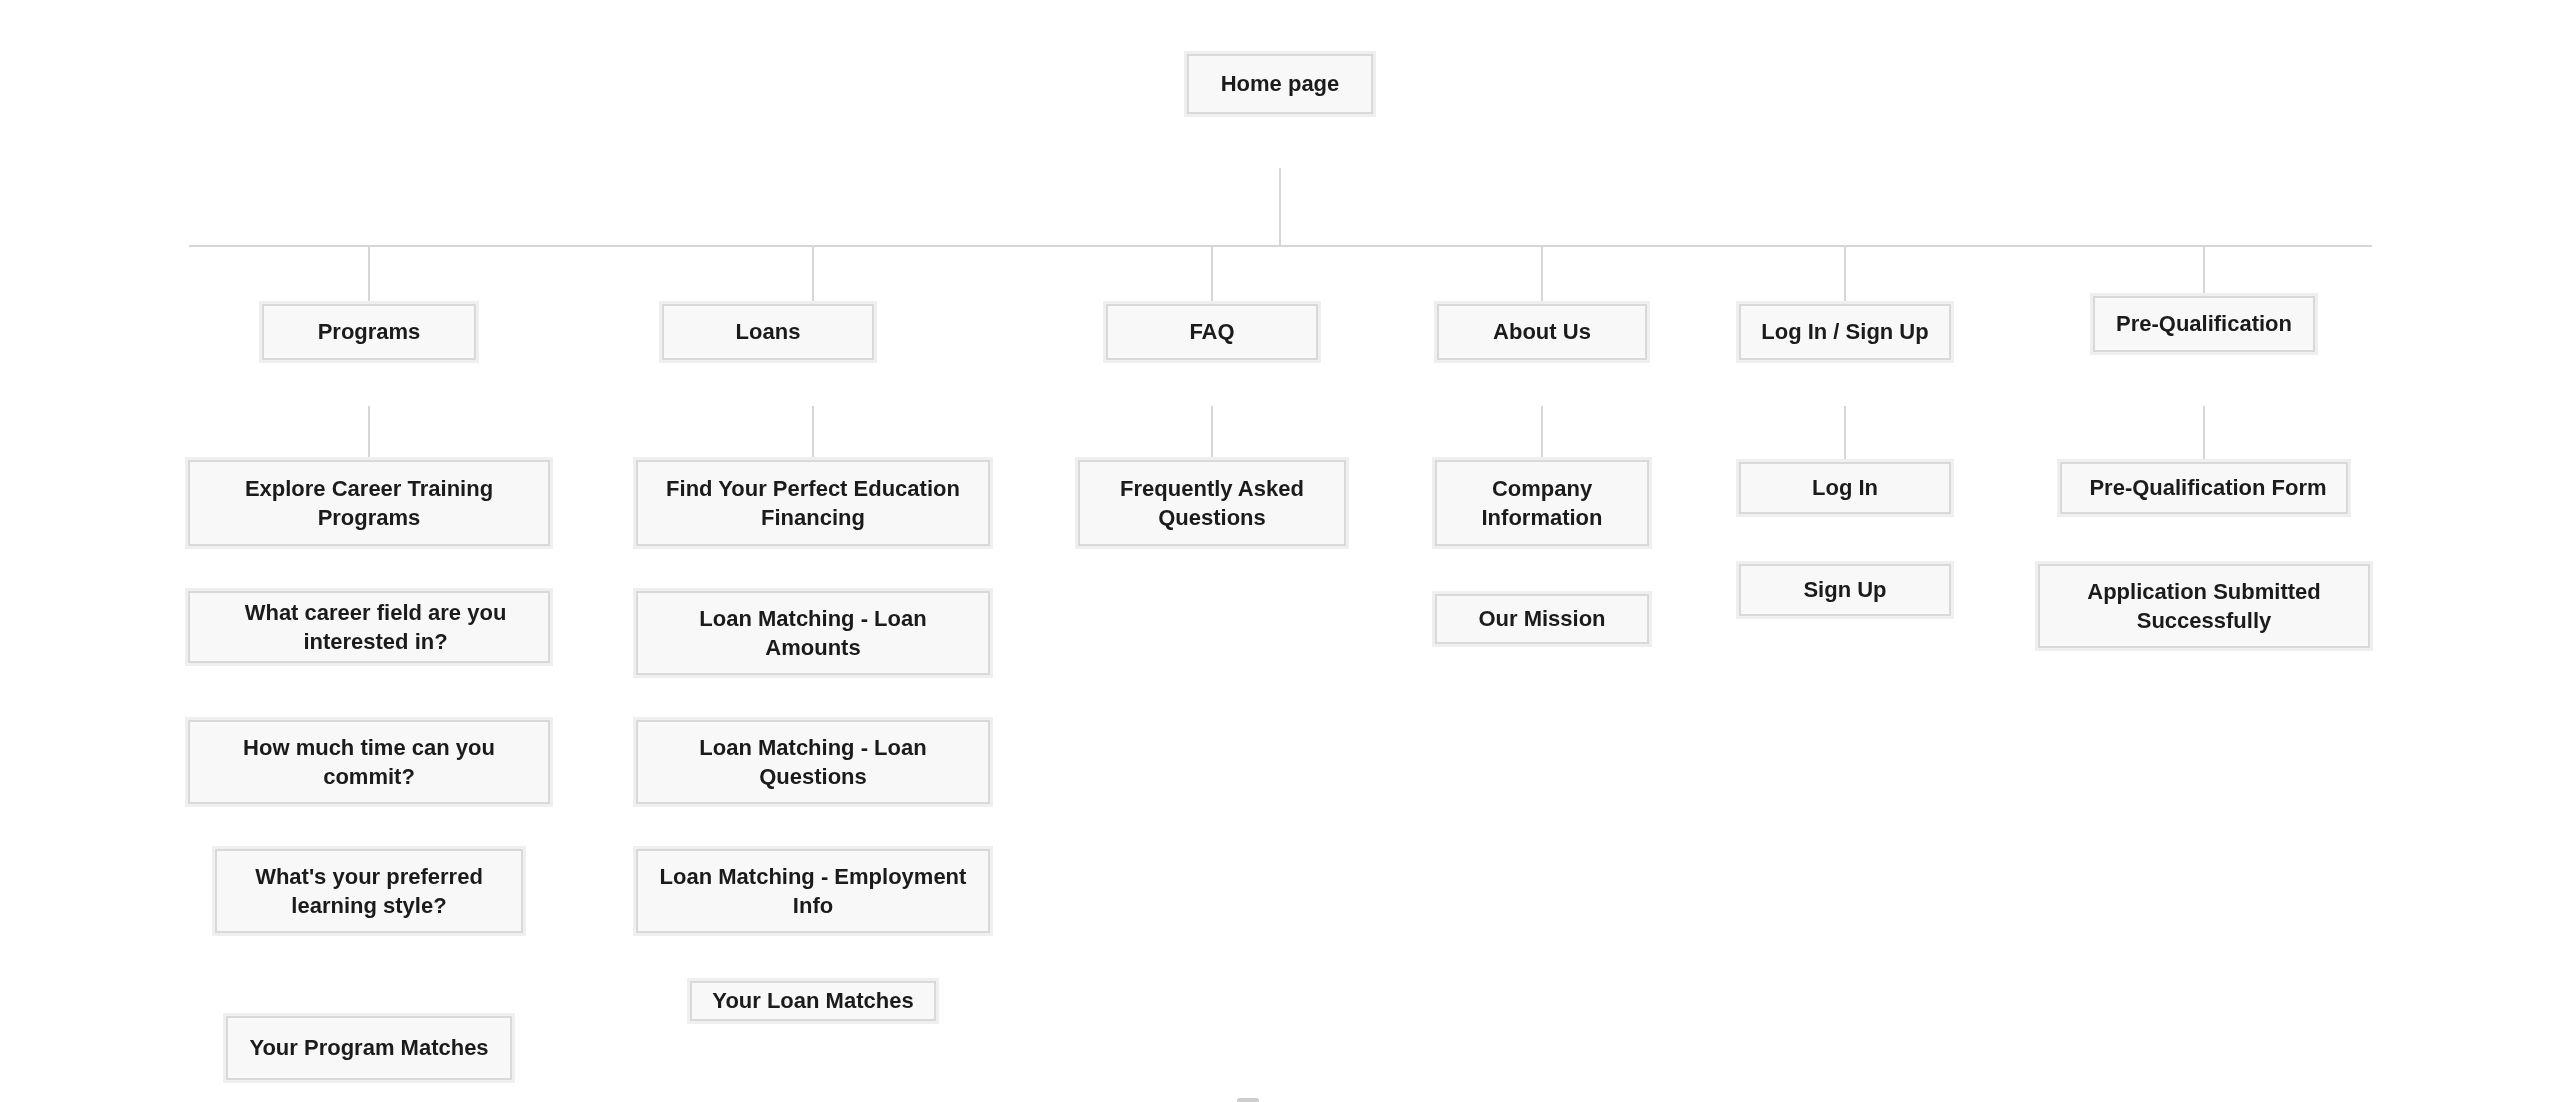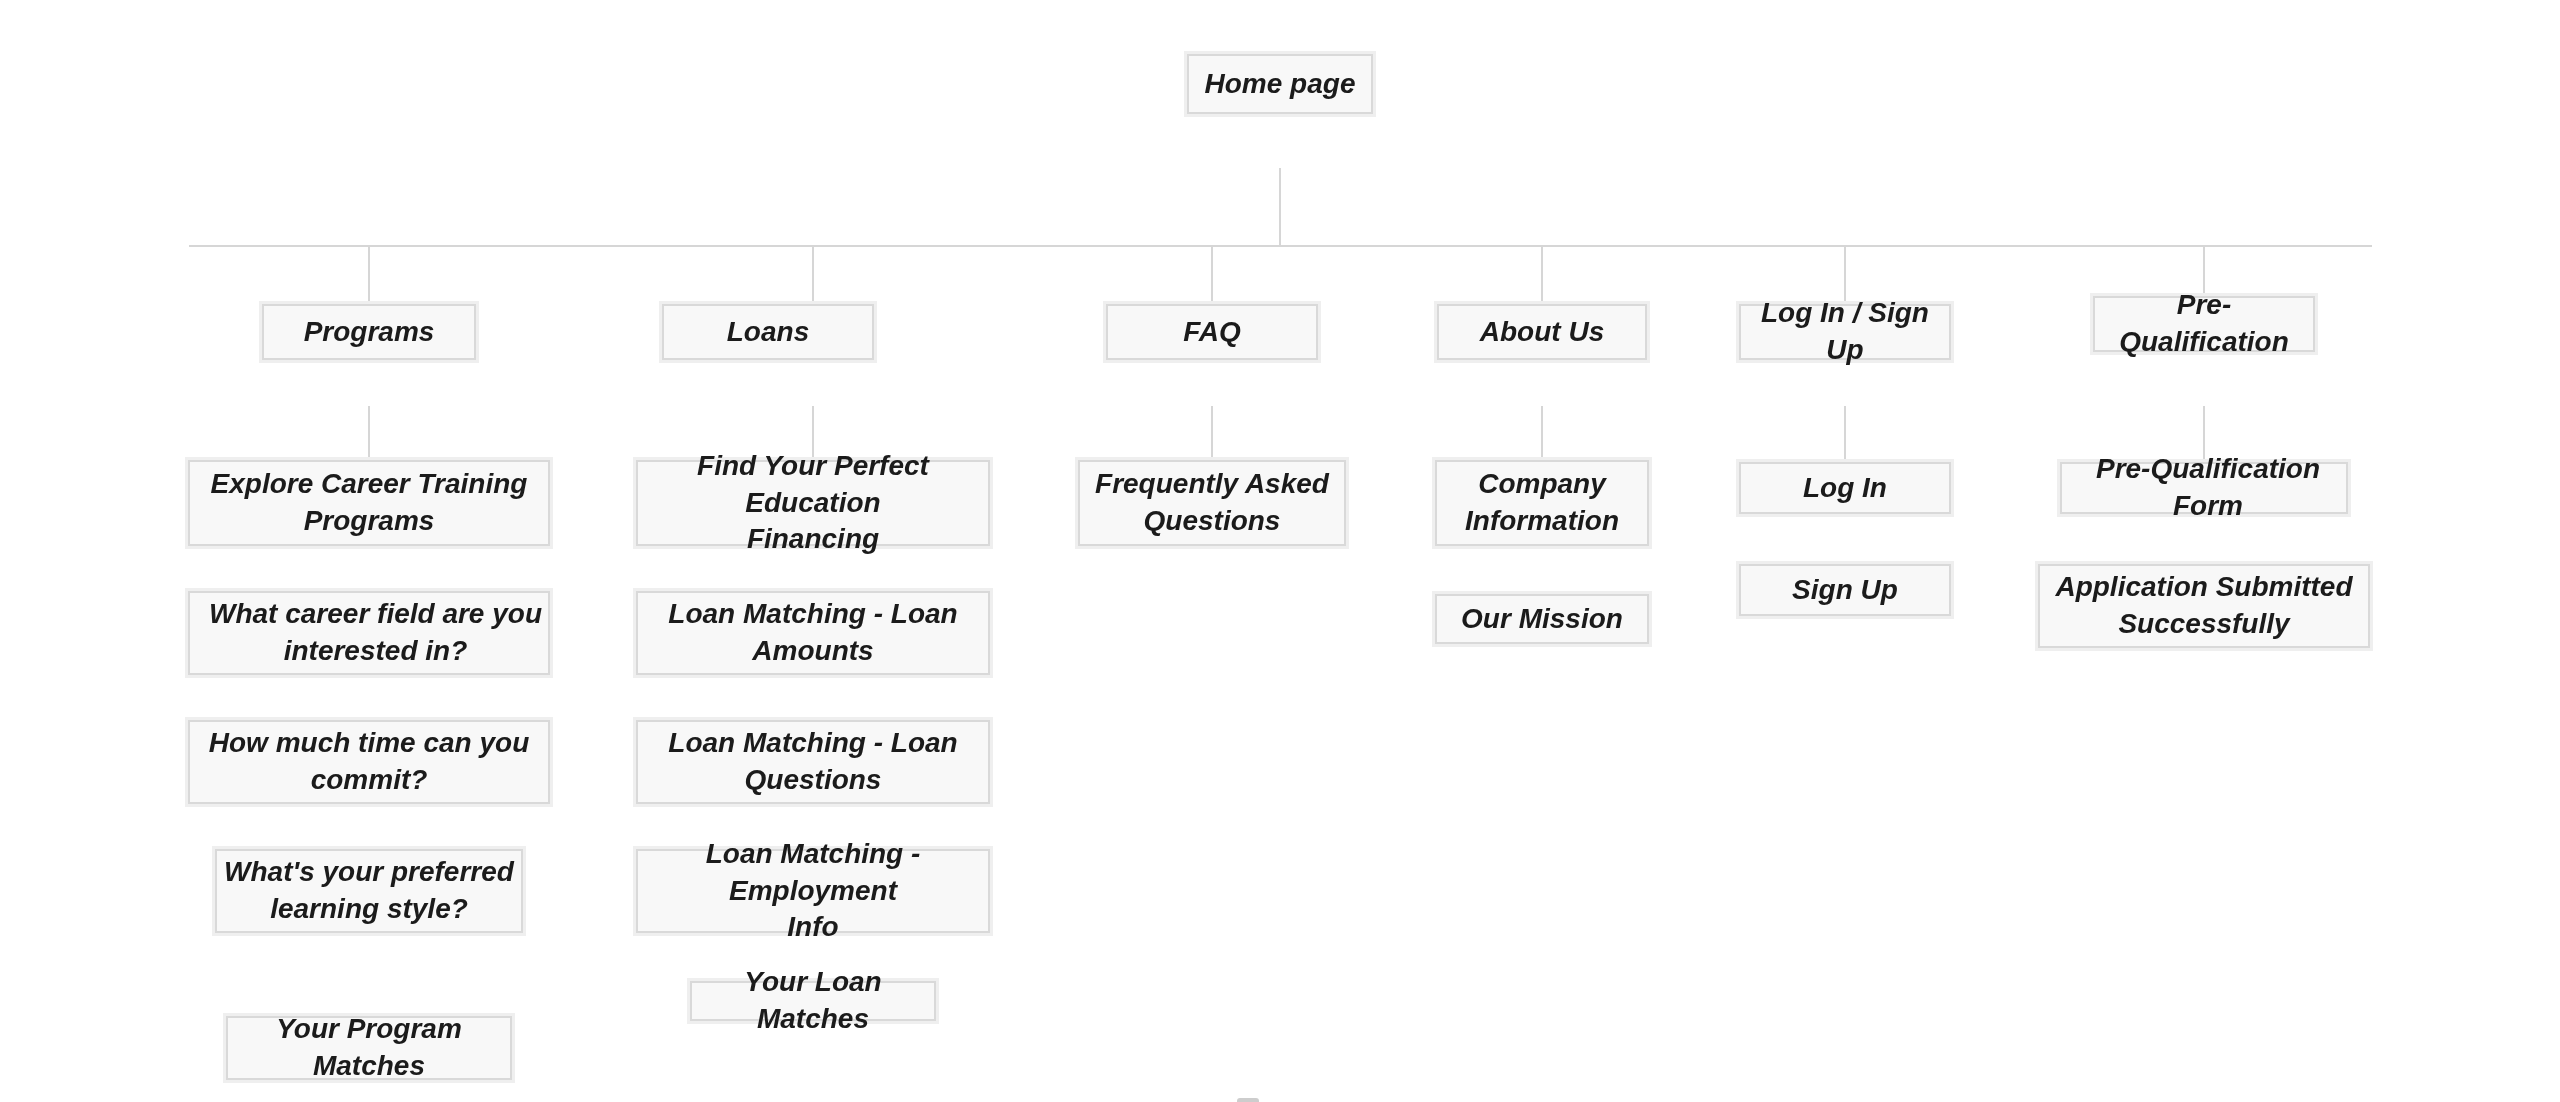--- a/index.html
+++ b/index.html
@@ -7,28 +7,27 @@
        font-family:"Liberation Sans","DejaVu Sans",sans-serif;}
   .canvas{position:relative;width:2560px;height:1102px;background:#ffffff;}
 
   .node{
     position:absolute;
     box-sizing:border-box;
     background:#f8f8f8;
     border:2px solid #d9d9d9;
     box-shadow:0 0 0 3px #efefef;
     color:#1b1b1b;
-    font-size:28px;
+    font-size:22px;
     font-weight:600;
     line-height:1.32;
     display:flex;align-items:center;justify-content:center;
     text-align:center;
     white-space:pre-line;
     transform:translateX(-50%);
-    font-style:italic;
   }
 
   .line{position:absolute;background:#d6d6d6;}
 
   
   .n-home{left:1280px;top:54px;width:186px;height:60px;}
 
   
   .l-trunk{left:1279px;top:168px;width:2px;height:77px;}
   .l-rail{left:189px;top:245px;width:2183px;height:2px;}
@@ -52,21 +51,21 @@
   
   .l-p0{left:368px;top:406px;width:2px;height:56px;}
   .l-p1{left:812px;top:406px;width:2px;height:56px;}
   .l-p2{left:1211px;top:406px;width:2px;height:56px;}
   .l-p3{left:1541px;top:406px;width:2px;height:56px;}
   .l-p4{left:1844px;top:406px;width:2px;height:56px;}
   .l-p5{left:2203px;top:406px;width:2px;height:56px;}
 
   
   .n-c00{left:369px;top:460px;width:362px;height:86px;}
-  .n-c01{left:369px;top:591px;width:362px;height:84px;padding-left:13px;}
+  .n-c01{left:369px;top:591px;width:362px;height:72px;padding-left:13px;}
   .n-c02{left:369px;top:720px;width:362px;height:84px;}
   .n-c03{left:369px;top:849px;width:308px;height:84px;}
   .n-c04{left:369px;top:1016px;width:286px;height:64px;}
 
   
   .n-c10{left:813px;top:460px;width:354px;height:86px;}
   .n-c11{left:813px;top:591px;width:354px;height:84px;}
   .n-c12{left:813px;top:720px;width:354px;height:84px;}
   .n-c13{left:813px;top:849px;width:354px;height:84px;}
   .n-c14{left:813px;top:981px;width:246px;height:40px;}

